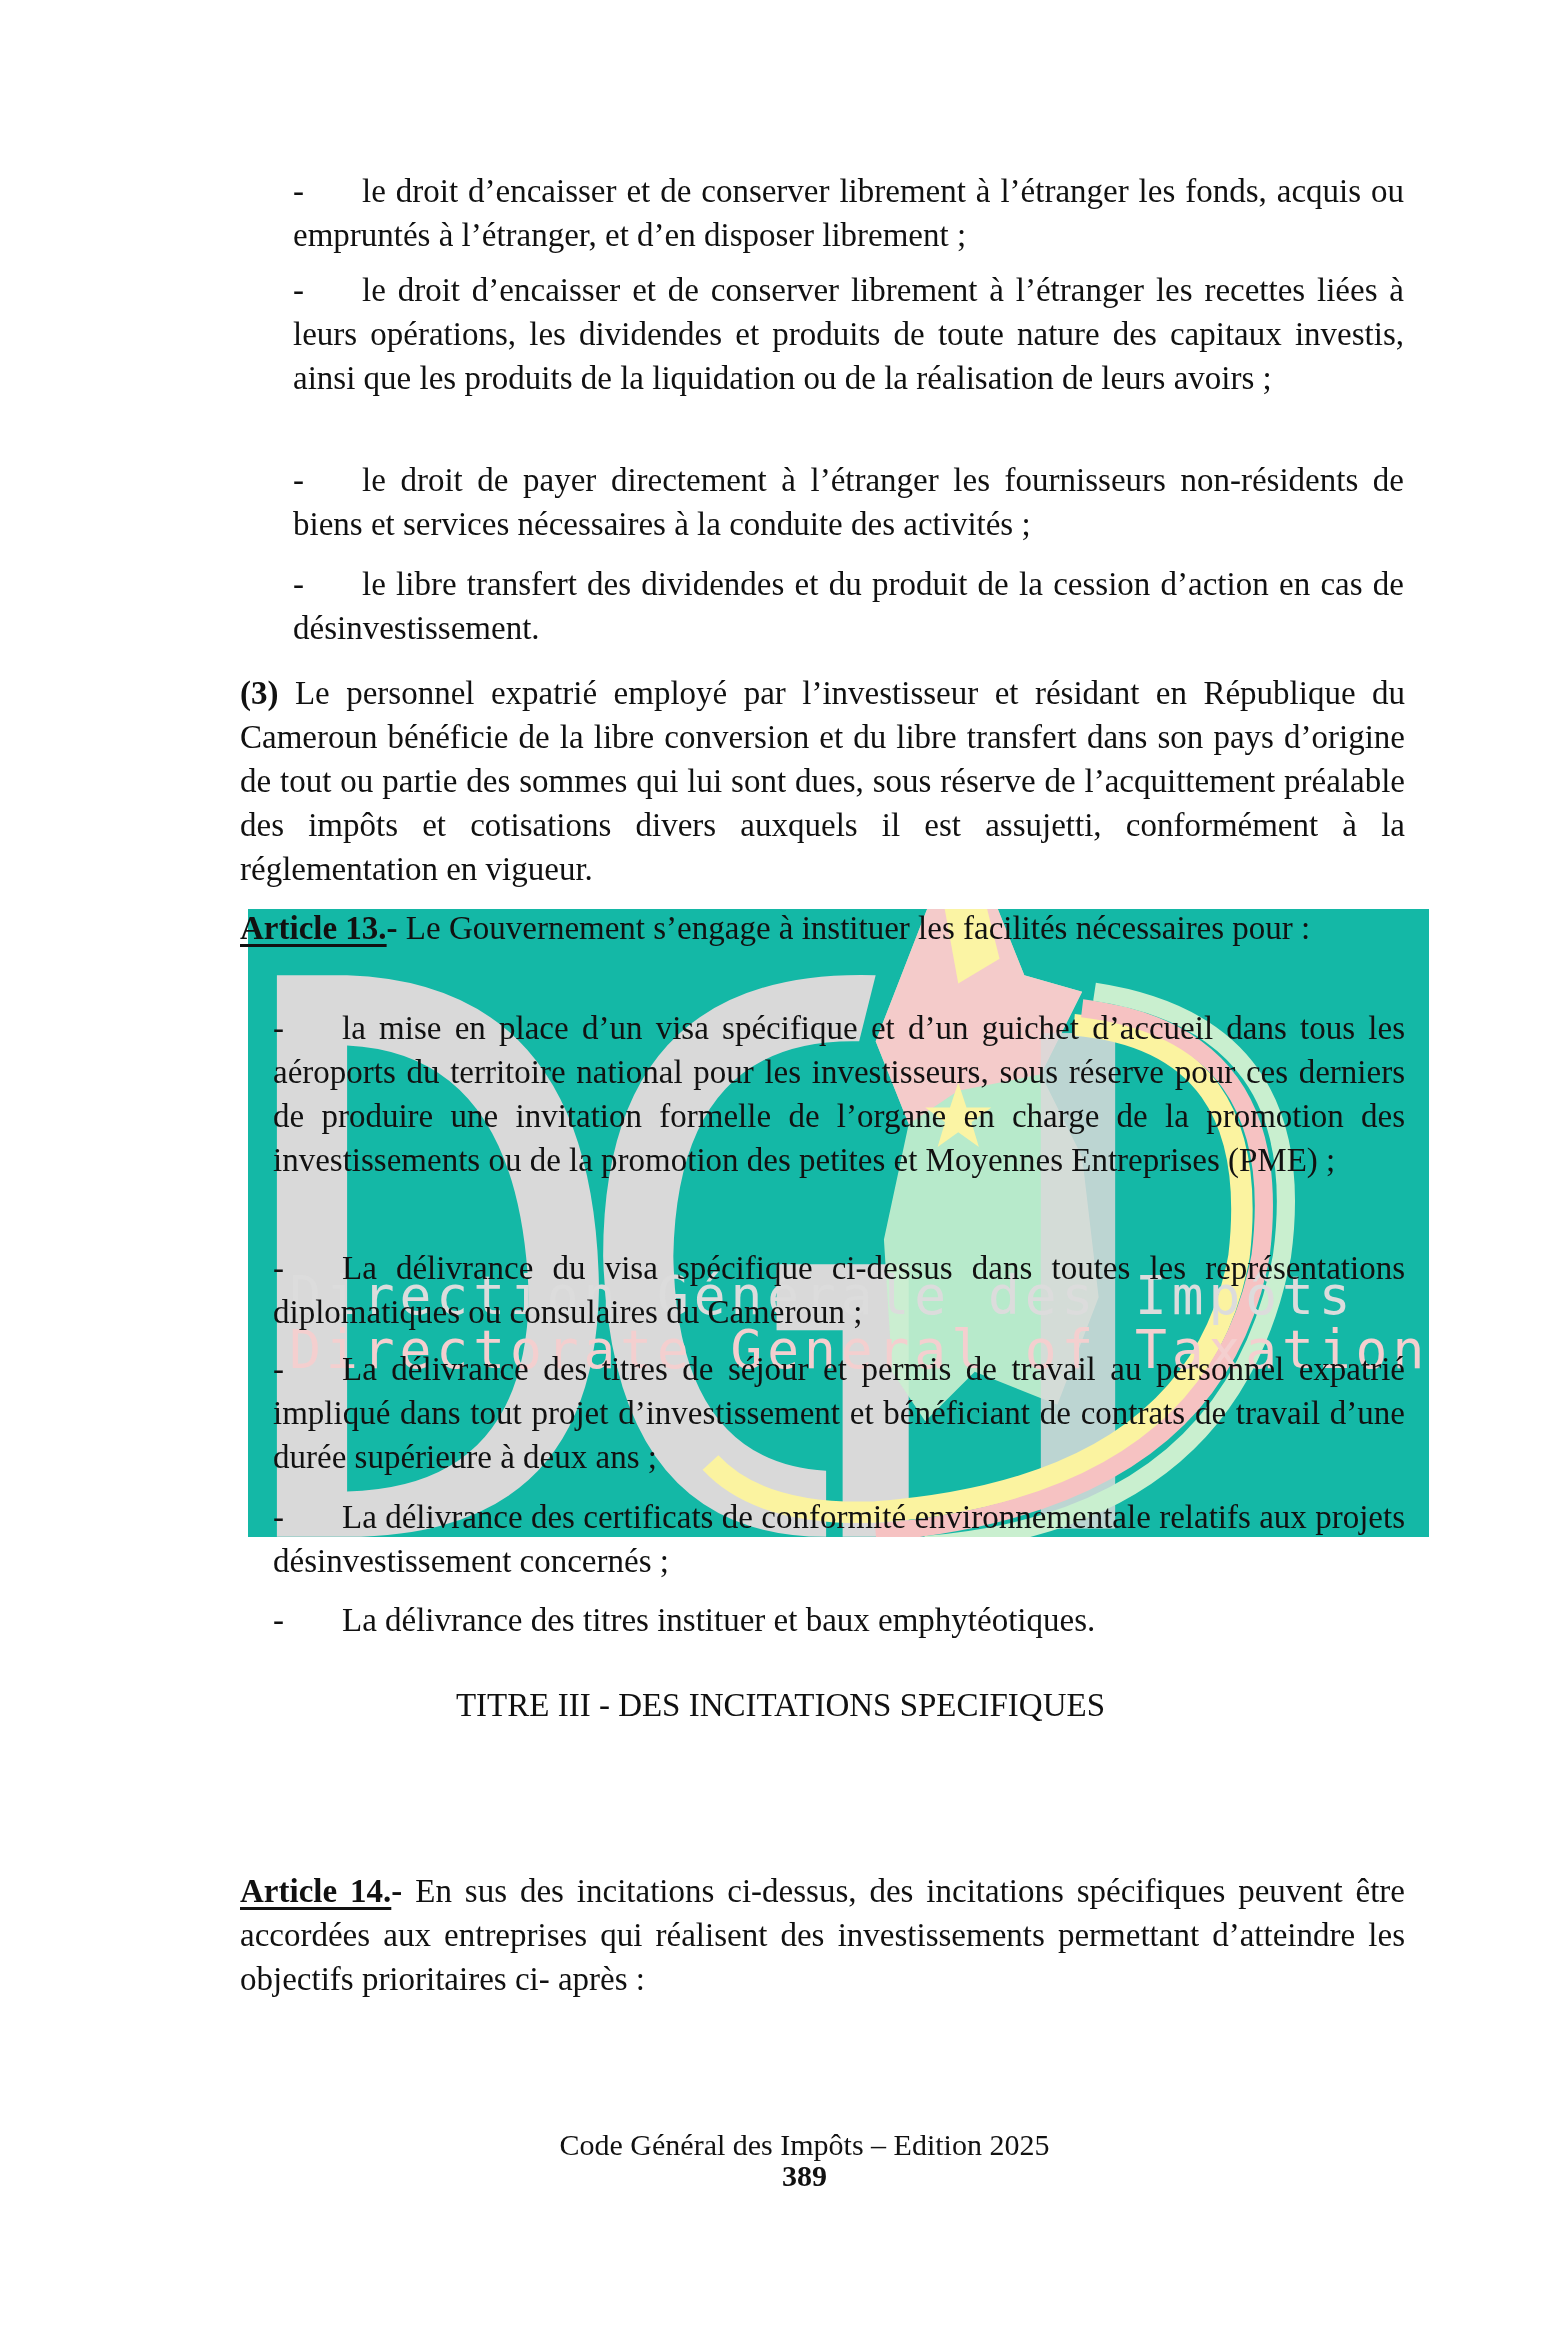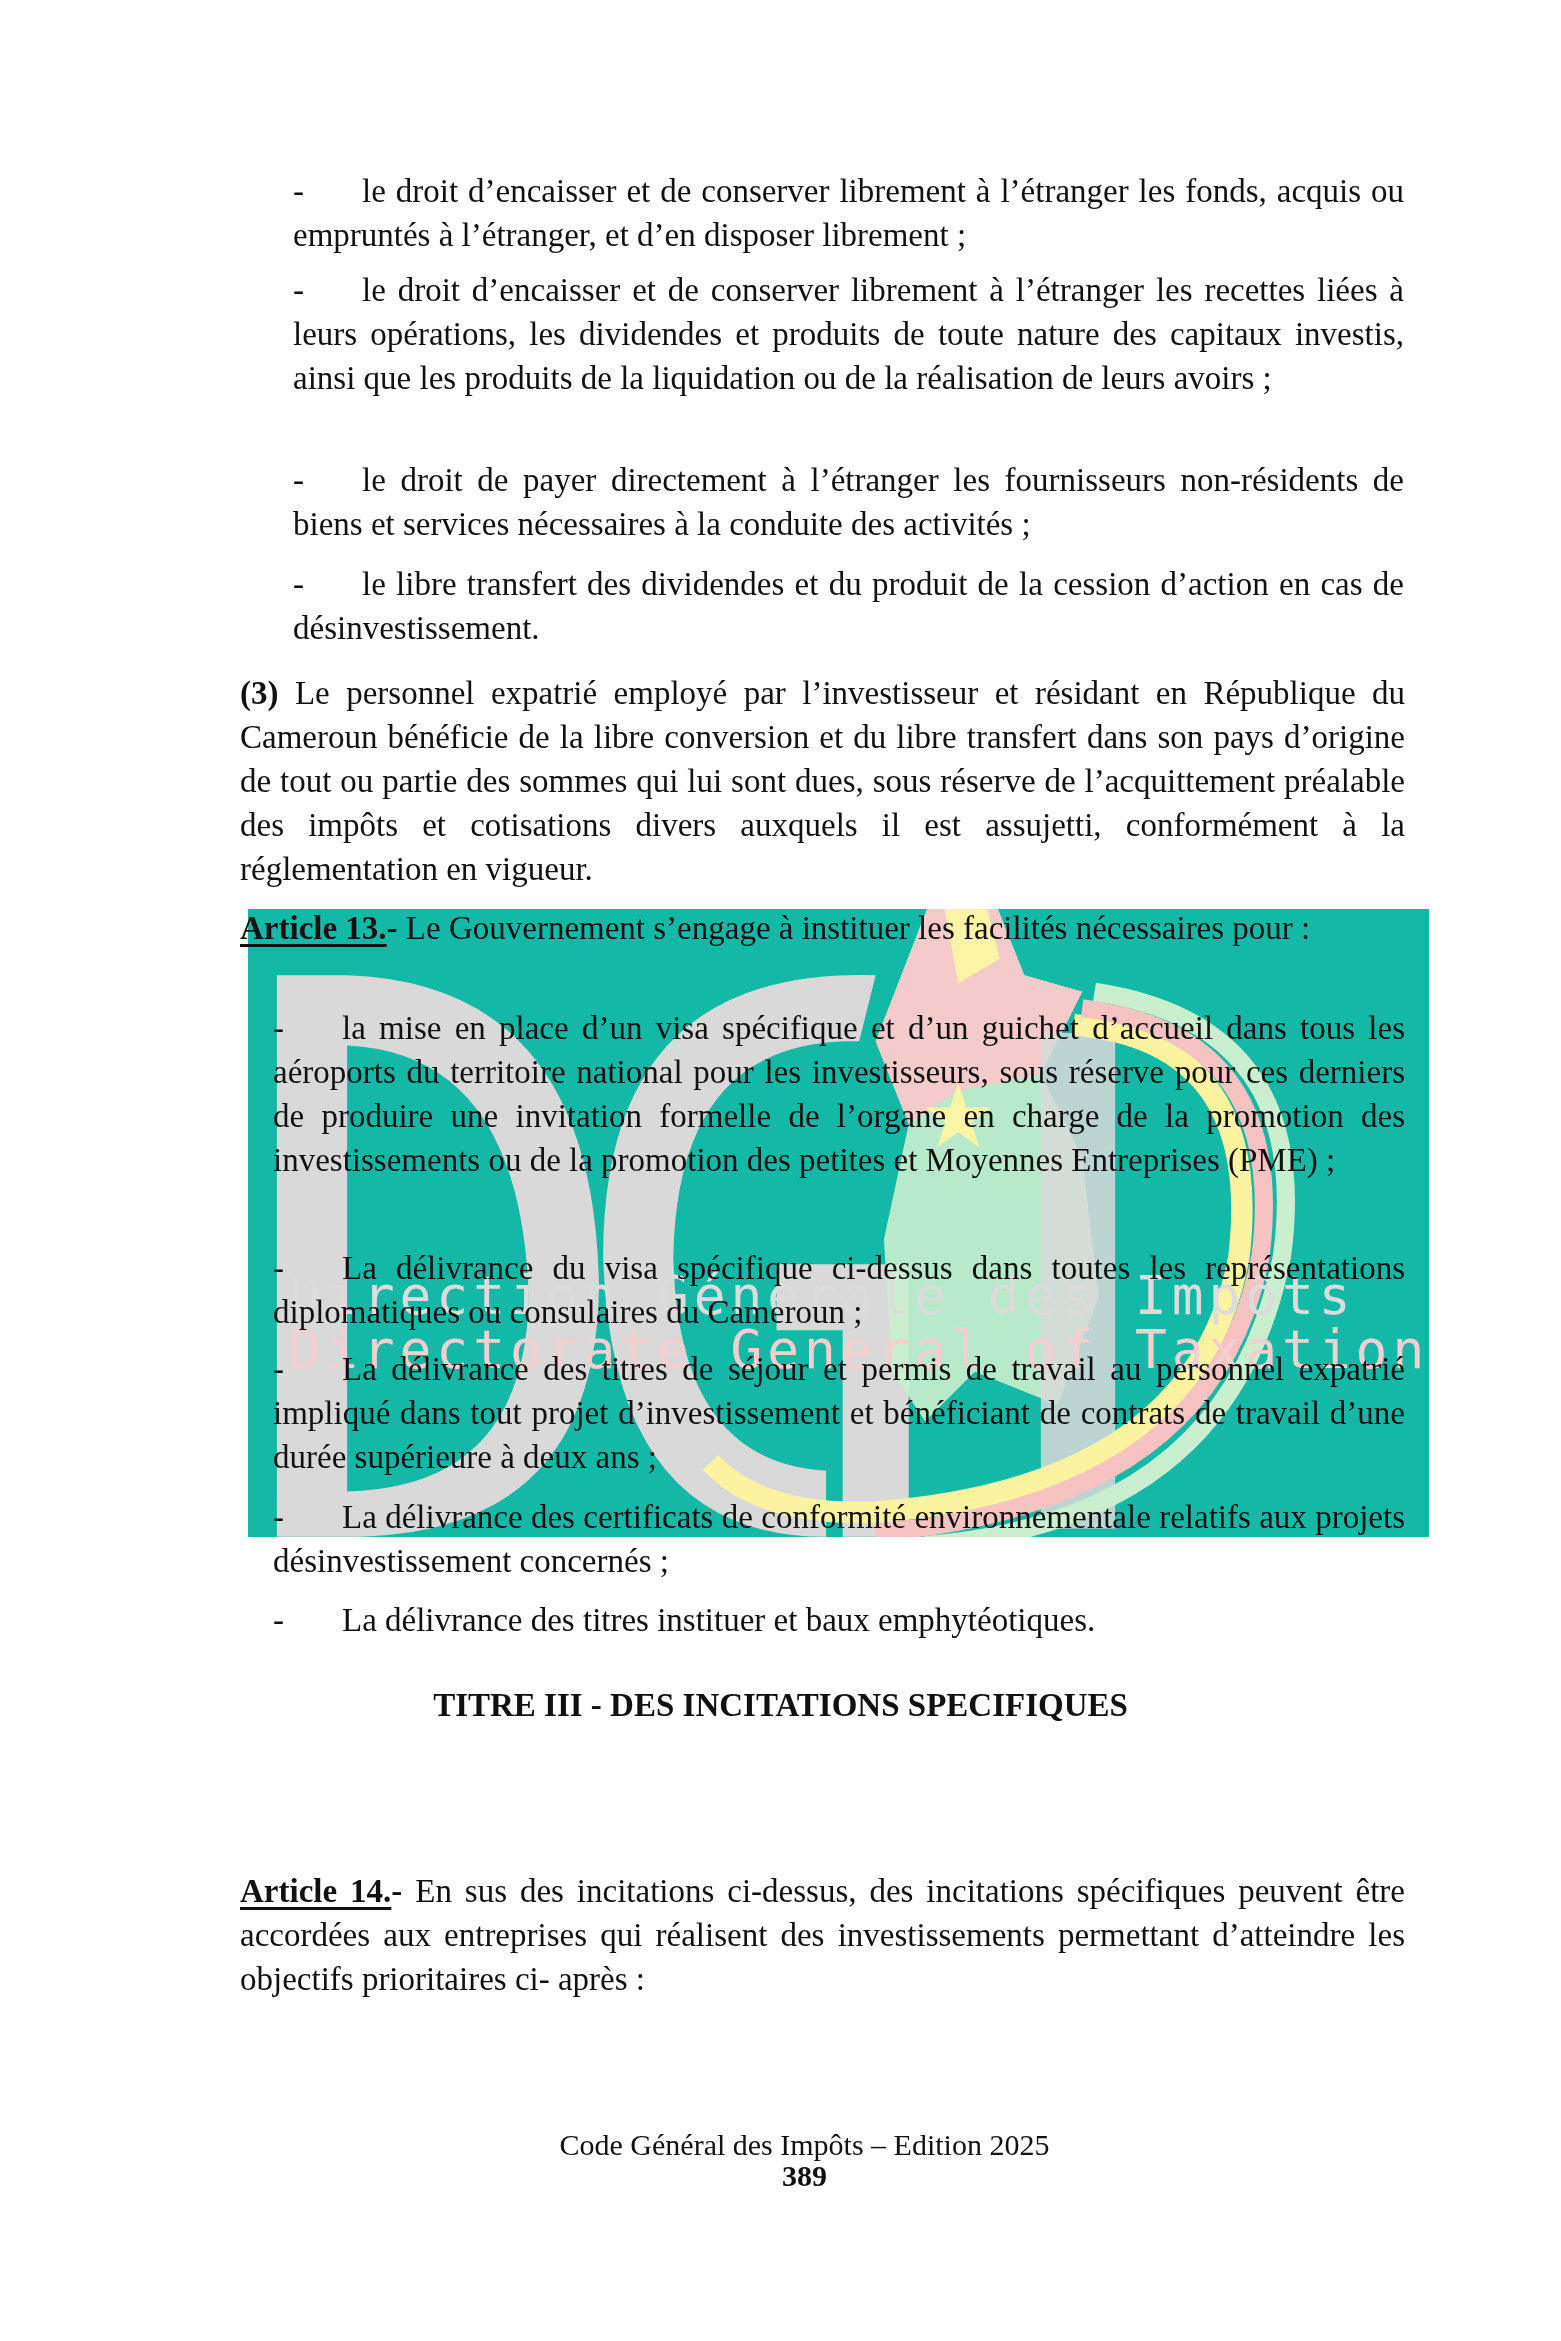--- a/index.html
+++ b/index.html
@@ -56,21 +56,21 @@
       font-weight: bold;
       text-decoration: underline;
       text-decoration-thickness: 2.5px;
       text-underline-offset: 5px;
     }
     .heading {
       position: absolute;
       left: 0;
       width: 1561px;
       text-align: center;
-      font-weight: bold;
+      font-weight: normal;
       font-size: 33px;
       line-height: 41px;
       margin: 0;
     }
     .footer {
       position: absolute;
       left: 0;
       width: 1561px;
       text-align: center;
       font-size: 30px;

